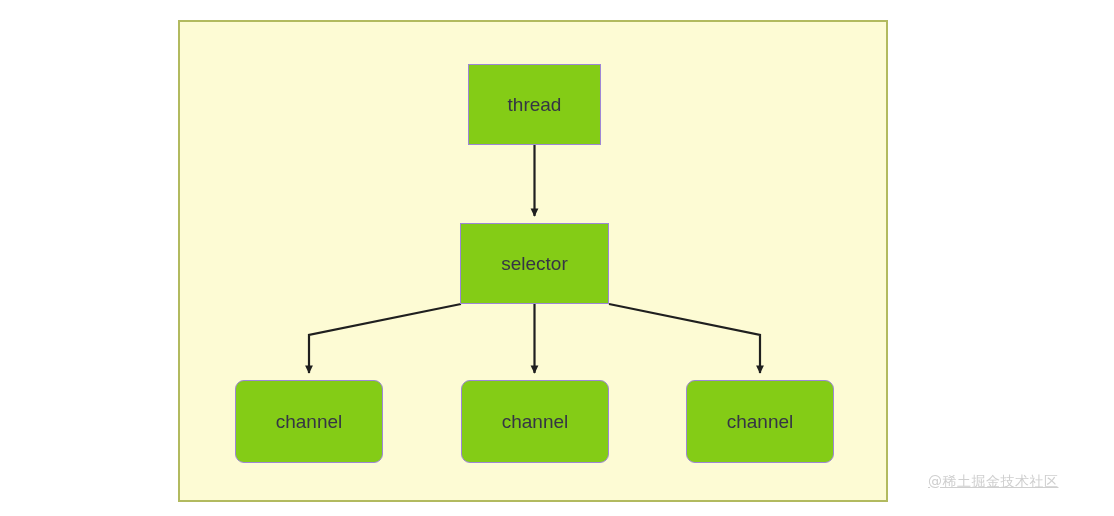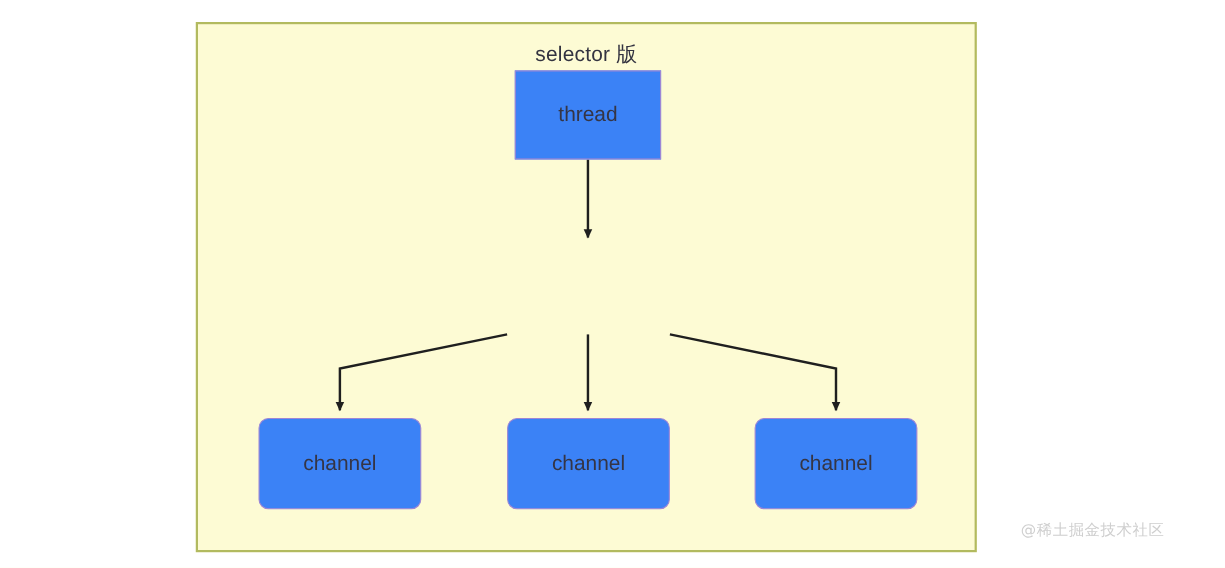--- a/index.html
+++ b/index.html
@@ -46,21 +46,21 @@
     color: #333340;
     letter-spacing: 0.2px;
     font-family: "Liberation Sans", "DejaVu Sans", sans-serif;
     white-space: nowrap;
   }
 
   
   .node {
     position: absolute;
     box-sizing: border-box;
-    background: #3b82f6;
+    background: #84cc16;
     border: 1.6px solid #9d86d6;
     display: flex;
     align-items: center;
     justify-content: center;
     color: #353545;
     font-size: 19px;
     font-family: "Liberation Sans", "DejaVu Sans", sans-serif;
     z-index: 3;
   }
   .node.square { border-radius: 0; }
@@ -87,30 +87,30 @@
   
   #watermark {
     position: absolute;
     left: 928px;
     top: 473px;
     font-size: 14px;
     color: #cfcfcf;
     font-family: "DejaVu Sans", "Liberation Sans", sans-serif;
     white-space: nowrap;
     letter-spacing: 0.5px;
+    text-decoration: underline;
   }
 </style>
 </head>
 <body>
 
 <div id="canvas">
 
   <div id="diagram-frame">
 
-    <div id="diagram-title">selector 版</div>
 
     <svg id="connectors" viewBox="0 0 710 482" width="710" height="482">
       <defs>
         <marker id="arrowhead" markerWidth="9" markerHeight="9" refX="7.6" refY="4.5" orient="auto" markerUnits="userSpaceOnUse">
           <path d="M 0 0.6 L 8.4 4.5 L 0 8.4 z" fill="#1f1f1f"></path>
         </marker>
       </defs>
 
       <path d="M 354.5 123 L 354.5 194" stroke="#1f1f1f" stroke-width="2.2" fill="none" marker-end="url(#arrowhead)"></path>
 
@@ -118,20 +118,23 @@
 
       <path d="M 354.5 282 L 354.5 351" stroke="#1f1f1f" stroke-width="2.2" fill="none" marker-end="url(#arrowhead)"></path>
 
       <path d="M 429 282 L 580 313 L 580 351" stroke="#1f1f1f" stroke-width="2.2" fill="none" stroke-linejoin="miter" marker-end="url(#arrowhead)"></path>
     </svg>
 
     <div class="node square" id="node-thread">
       <span>thread</span>
     </div>
 
+    <div class="node square" id="node-selector">
+      <span>selector</span>
+    </div>
 
     <div class="node rounded" id="node-channel-1">
       <span>channel</span>
     </div>
 
     <div class="node rounded" id="node-channel-2">
       <span>channel</span>
     </div>
 
     <div class="node rounded" id="node-channel-3">

